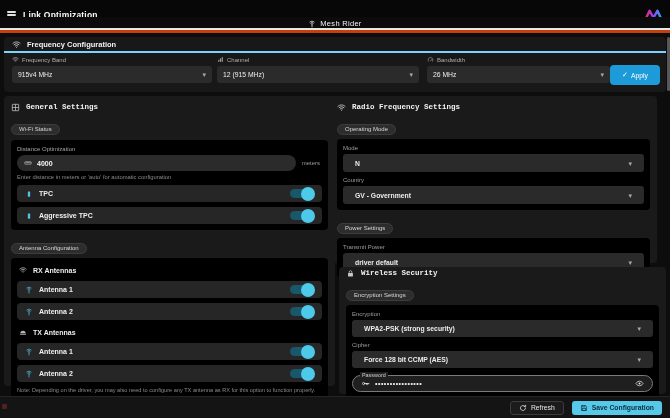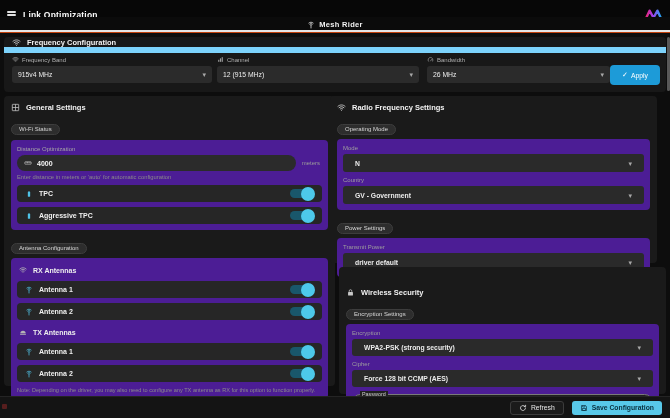--- a/index.html
+++ b/index.html
@@ -14,58 +14,58 @@
   
   .appbar { position:absolute; top:0; left:0; right:0; height:17px; background:#070707;
     display:flex; align-items:center; gap:7px; padding:15px 7px; }
   .hamburger { display:flex; flex-direction:column; gap:1.6px; cursor:pointer; }
   .hamburger i { width:9px; height:1.4px; background:#e0e0e0; border-radius:1px; display:block; }
   .app-title { font-size:8.5px; font-weight:bold; letter-spacing:.2px; color:#fafafa; }
   .logo { margin-left:auto; width:19px; height:12px; }
 
   
   .tabs { position:absolute; top:17px; left:0; right:0; height:16px; display:flex;
-    background:#0b0b0b; border-bottom:1px solid #c2410c;font-weight:bold; }
+    background:#0b0b0b; border-bottom:3px solid #c2410c; }
   .tab { flex:1; display:flex; align-items:center; justify-content:center; gap:4px;
     font-size:7.5px; color:#8f8f8f; letter-spacing:.3px; cursor:pointer; }
   .tab.active { color:#f2f2f2; box-shadow:inset 0 -2px 0 #e6e6e6; }
   .tab svg { width:8px; height:8px; }
 
   
   .panel { position:absolute; background:#1a1a1a; border-radius:4px; }
   .sec-title { font-size:7.5px; font-weight:bold; color:#f2f2f2; }
   .sec-icon { color:#c9c9c9; } .sec-icon svg { width:9px; height:9px; }
   .chip { display:inline-flex; align-items:center; background:#2d2d2d; border:1px solid #3d3d3d;
     border-radius:8px; padding:1.5px 7px; font-size:6px; color:#d8d8d8; height:11px; }
   .chev { margin-left:auto; color:#a9a9a9; font-size:7px; line-height:1; }
 
   
   .freq { left:4px; top:37px; width:662px; height:55px; background:#181818; }
   .freq-head { display:flex; align-items:center; gap:6px; height:16px; padding:0 8px;
-    border-bottom:6px solid #7dd3fc; }
+    border-bottom:2px solid #7dd3fc; }
   .freq-row { position:relative; height:38px; }
   .fgroup { position:absolute; top:2px; }
   .fg-band { left:8px; width:200px; }
   .fg-channel { left:213px; width:202px; }
   .fg-bw { left:423px; width:183px; }
   .flabel { display:flex; align-items:center; gap:3px; font-size:6px; color:#aeaeae; height:9px; }
   .flabel svg { width:7px; height:7px; color:#9a9a9a; }
   .select { margin-top:2px; height:17px; background:#2b2b2b; border-radius:3px; display:flex;
     align-items:center; padding:0 6px; font-size:6.8px; color:#ececec; cursor:pointer; }
   .apply { position:absolute; right:6px; top:12px; width:50px; height:20px; border:none;
     border-radius:4px; background:#1d9bd8; color:#fff; font-size:6.8px; display:flex;
     align-items:center; justify-content:center; gap:3px; font-family:inherit; cursor:pointer; }
   .apply .chk { font-size:7px; }
 
   
   .gpanel { left:4px; top:96px; width:331px; height:290px; padding:5px 7px; }
   .rpanel { left:330px; top:96px; width:327px; height:167px; padding:5px 7px; }
-  .spanel { left:339px; top:267px; width:327px; height:127px; padding:19px 7px; }
-  .phead { display:flex; align-items:center; gap:6px; height:12px; margin-bottom:4px; }
-  .card { background:#4c1d95; border-radius:4px; padding:6px; margin-top:5px; }
+  .spanel { left:339px; top:267px; width:327px; height:127px; padding:0 7px; }
+  .phead { display:flex; align-items:center; gap:6px; height:12px; margin-bottom:4px;font-family:Liberation Mono, monospace; }
+  .card { background:#000000; border-radius:4px; padding:6px; margin-top:5px; }
   .small-label { font-size:6px; color:#a5a5a5; }
   .fieldlabel { font-size:6px; color:#9e9e9e; }
   .fselect { margin-top:3px; height:18px; background:#2a2a2a; border-radius:3px; display:flex;
     align-items:center; padding:0 12px; font-size:6.8px; font-weight:600; color:#ececec; cursor:pointer; }
   .spanel .fselect { height:17px; }
   .mt5 { margin-top:5px; } .mt6 { margin-top:6px; }
 
   
   .pill-row { display:flex; align-items:center; gap:6px; margin-top:3px; }
   .pill { flex:1; display:flex; align-items:center; gap:5px; background:#2b2b2b; border-radius:8px;

